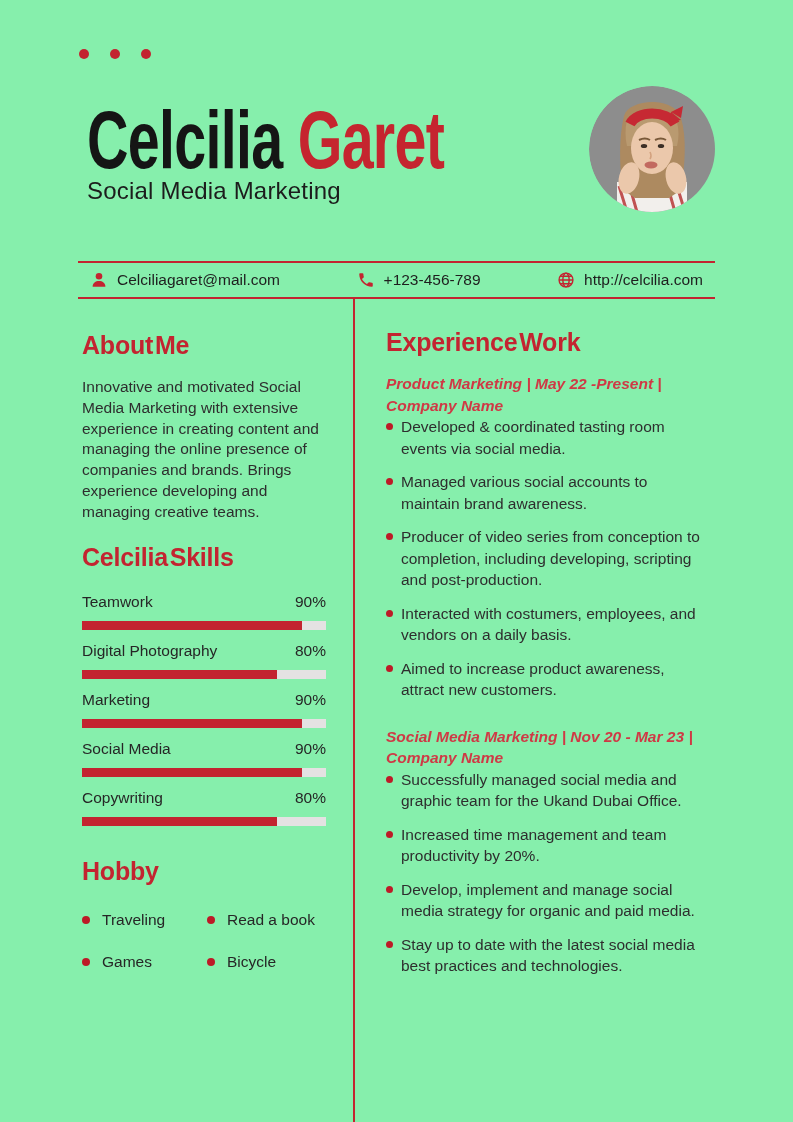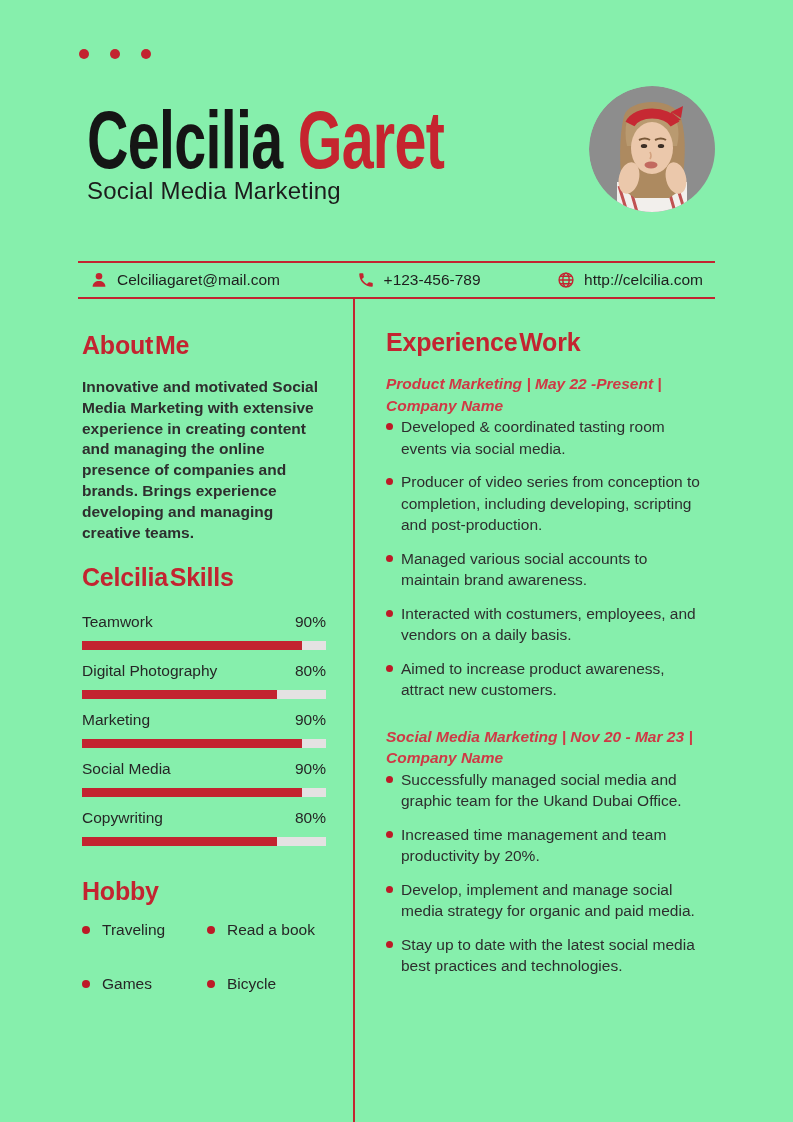--- a/index.html
+++ b/index.html
@@ -62,34 +62,34 @@
     color: #c32430; font-size: 25px; font-weight: 700;
     letter-spacing: -0.2px; word-spacing: -5px; line-height: 1;
   }
   .h-about { margin-top: 34px; }
   .h-skills { margin-top: 22px; }
   .h-hobby { margin-top: 33px; }
   .h-exp { margin-top: 31px; }
 
   .about-text {
     margin-top: 19px; width: 250px;
-    font-size: 15.5px; line-height: 20.8px; color: #2e2e2e; font-weight: bold;
+    font-size: 15.5px; line-height: 20.8px; color: #2e2e2e;
   }
 
   
   .skills { margin-top: 23px; width: 244px; }
   .skill-row { margin-bottom: 12px; }
   .skill-head { display: flex; justify-content: space-between; align-items: baseline; font-size: 15.5px; color: #262626; }
   .skill-track { margin-top: 10px; height: 9px; background: #e4e2e2; }
   .skill-fill { height: 100%; background: #c32430; }
 
   
   .hobby-grid {
-    margin-top: 17px; display: grid;
-    grid-template-columns: 125px auto; row-gap: 36px;
+    margin-top: 27px; display: grid;
+    grid-template-columns: 125px auto; row-gap: 24px;
   }
   .hobby-item { display: flex; align-items: center; gap: 12px; font-size: 15.5px; color: #262626; }
   .hobby-item .bullet { width: 8px; height: 8px; border-radius: 50%; background: #bd1a27; flex: 0 0 auto; }
 
   
   .job-title {
     font-size: 15.5px; font-style: italic; font-weight: 700;
     color: #cf3945; line-height: 21.5px; width: 320px;
   }
   .jt-1 { margin-top: 18px; }
@@ -253,25 +253,25 @@
       <h2 class="section h-exp">Experience Work</h2>
 
       <div class="job-title jt-1">Product Marketing | May 22 -Present | Company Name</div>
       <ul class="bullets">
         <li>
             <span class="bullet"></span>
             <span class="btxt">Developed &amp; coordinated tasting room events via social media.</span>
           </li>
         <li>
             <span class="bullet"></span>
+            <span class="btxt">Managed various social accounts to maintain brand awareness.</span>
+          </li>
+        <li>
+            <span class="bullet"></span>
             <span class="btxt">Producer of video series from conception to completion, including developing, scripting and post-production.</span>
-          </li>
-        <li>
-            <span class="bullet"></span>
-            <span class="btxt">Managed various social accounts to maintain brand awareness.</span>
           </li>
         <li>
             <span class="bullet"></span>
             <span class="btxt">Interacted with costumers, employees, and vendors on a daily basis.</span>
           </li>
         <li>
             <span class="bullet"></span>
             <span class="btxt">Aimed to increase product awareness, attract new customers.</span>
           </li>
       </ul>

